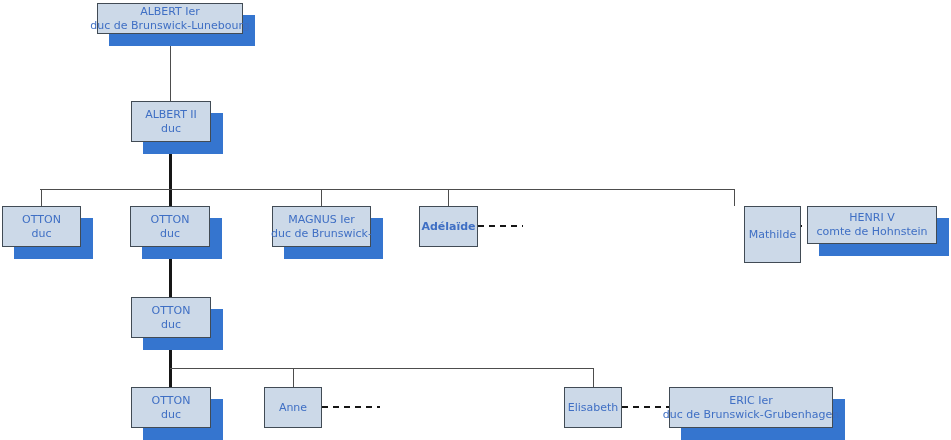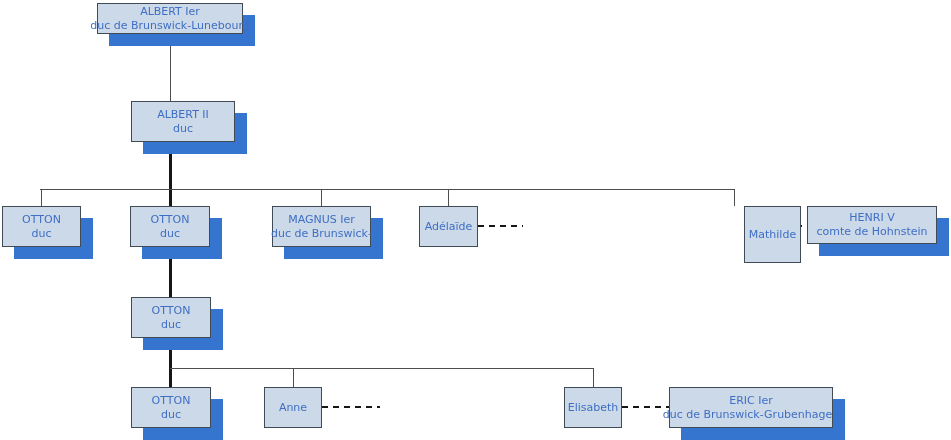--- a/index.html
+++ b/index.html
@@ -58,21 +58,21 @@
   <div class="dashed" style="left:622px;top:406px;width:47px;"></div>
 
   <div class="node" style="left:97px;top:3px;width:146px;height:31px;">
     <div class="shadow"></div>
     <div class="box">
       <span>ALBERT Ier</span>
       <span>duc de Brunswick-Lunebourg</span>
     </div>
   </div>
 
-  <div class="node" style="left:131px;top:101px;width:80px;height:41px;padding-left:24px;">
+  <div class="node" style="left:131px;top:101px;width:80px;height:41px;">
     <div class="shadow"></div>
     <div class="box">
       <span>ALBERT II</span>
       <span>duc</span>
     </div>
   </div>
 
   <div class="node" style="left:2px;top:206px;width:79px;height:41px;">
     <div class="shadow"></div>
     <div class="box">
@@ -90,21 +90,21 @@
   </div>
 
   <div class="node" style="left:272px;top:206px;width:99px;height:41px;">
     <div class="shadow"></div>
     <div class="box">
       <span>MAGNUS Ier</span>
       <span>duc de Brunswick-</span>
     </div>
   </div>
 
-  <div class="node no-shadow" style="left:419px;top:206px;width:59px;height:41px;">
+  <div class="node no-shadow" style="left:419px;top:206px;width:59px;height:41px;font-weight:bold;">
 
     <div class="box">
       <span>Adélaïde</span>
     </div>
   </div>
 
 
   <div class="node no-shadow" style="left:744px;top:206px;width:57px;height:57px;">
 
     <div class="box">

